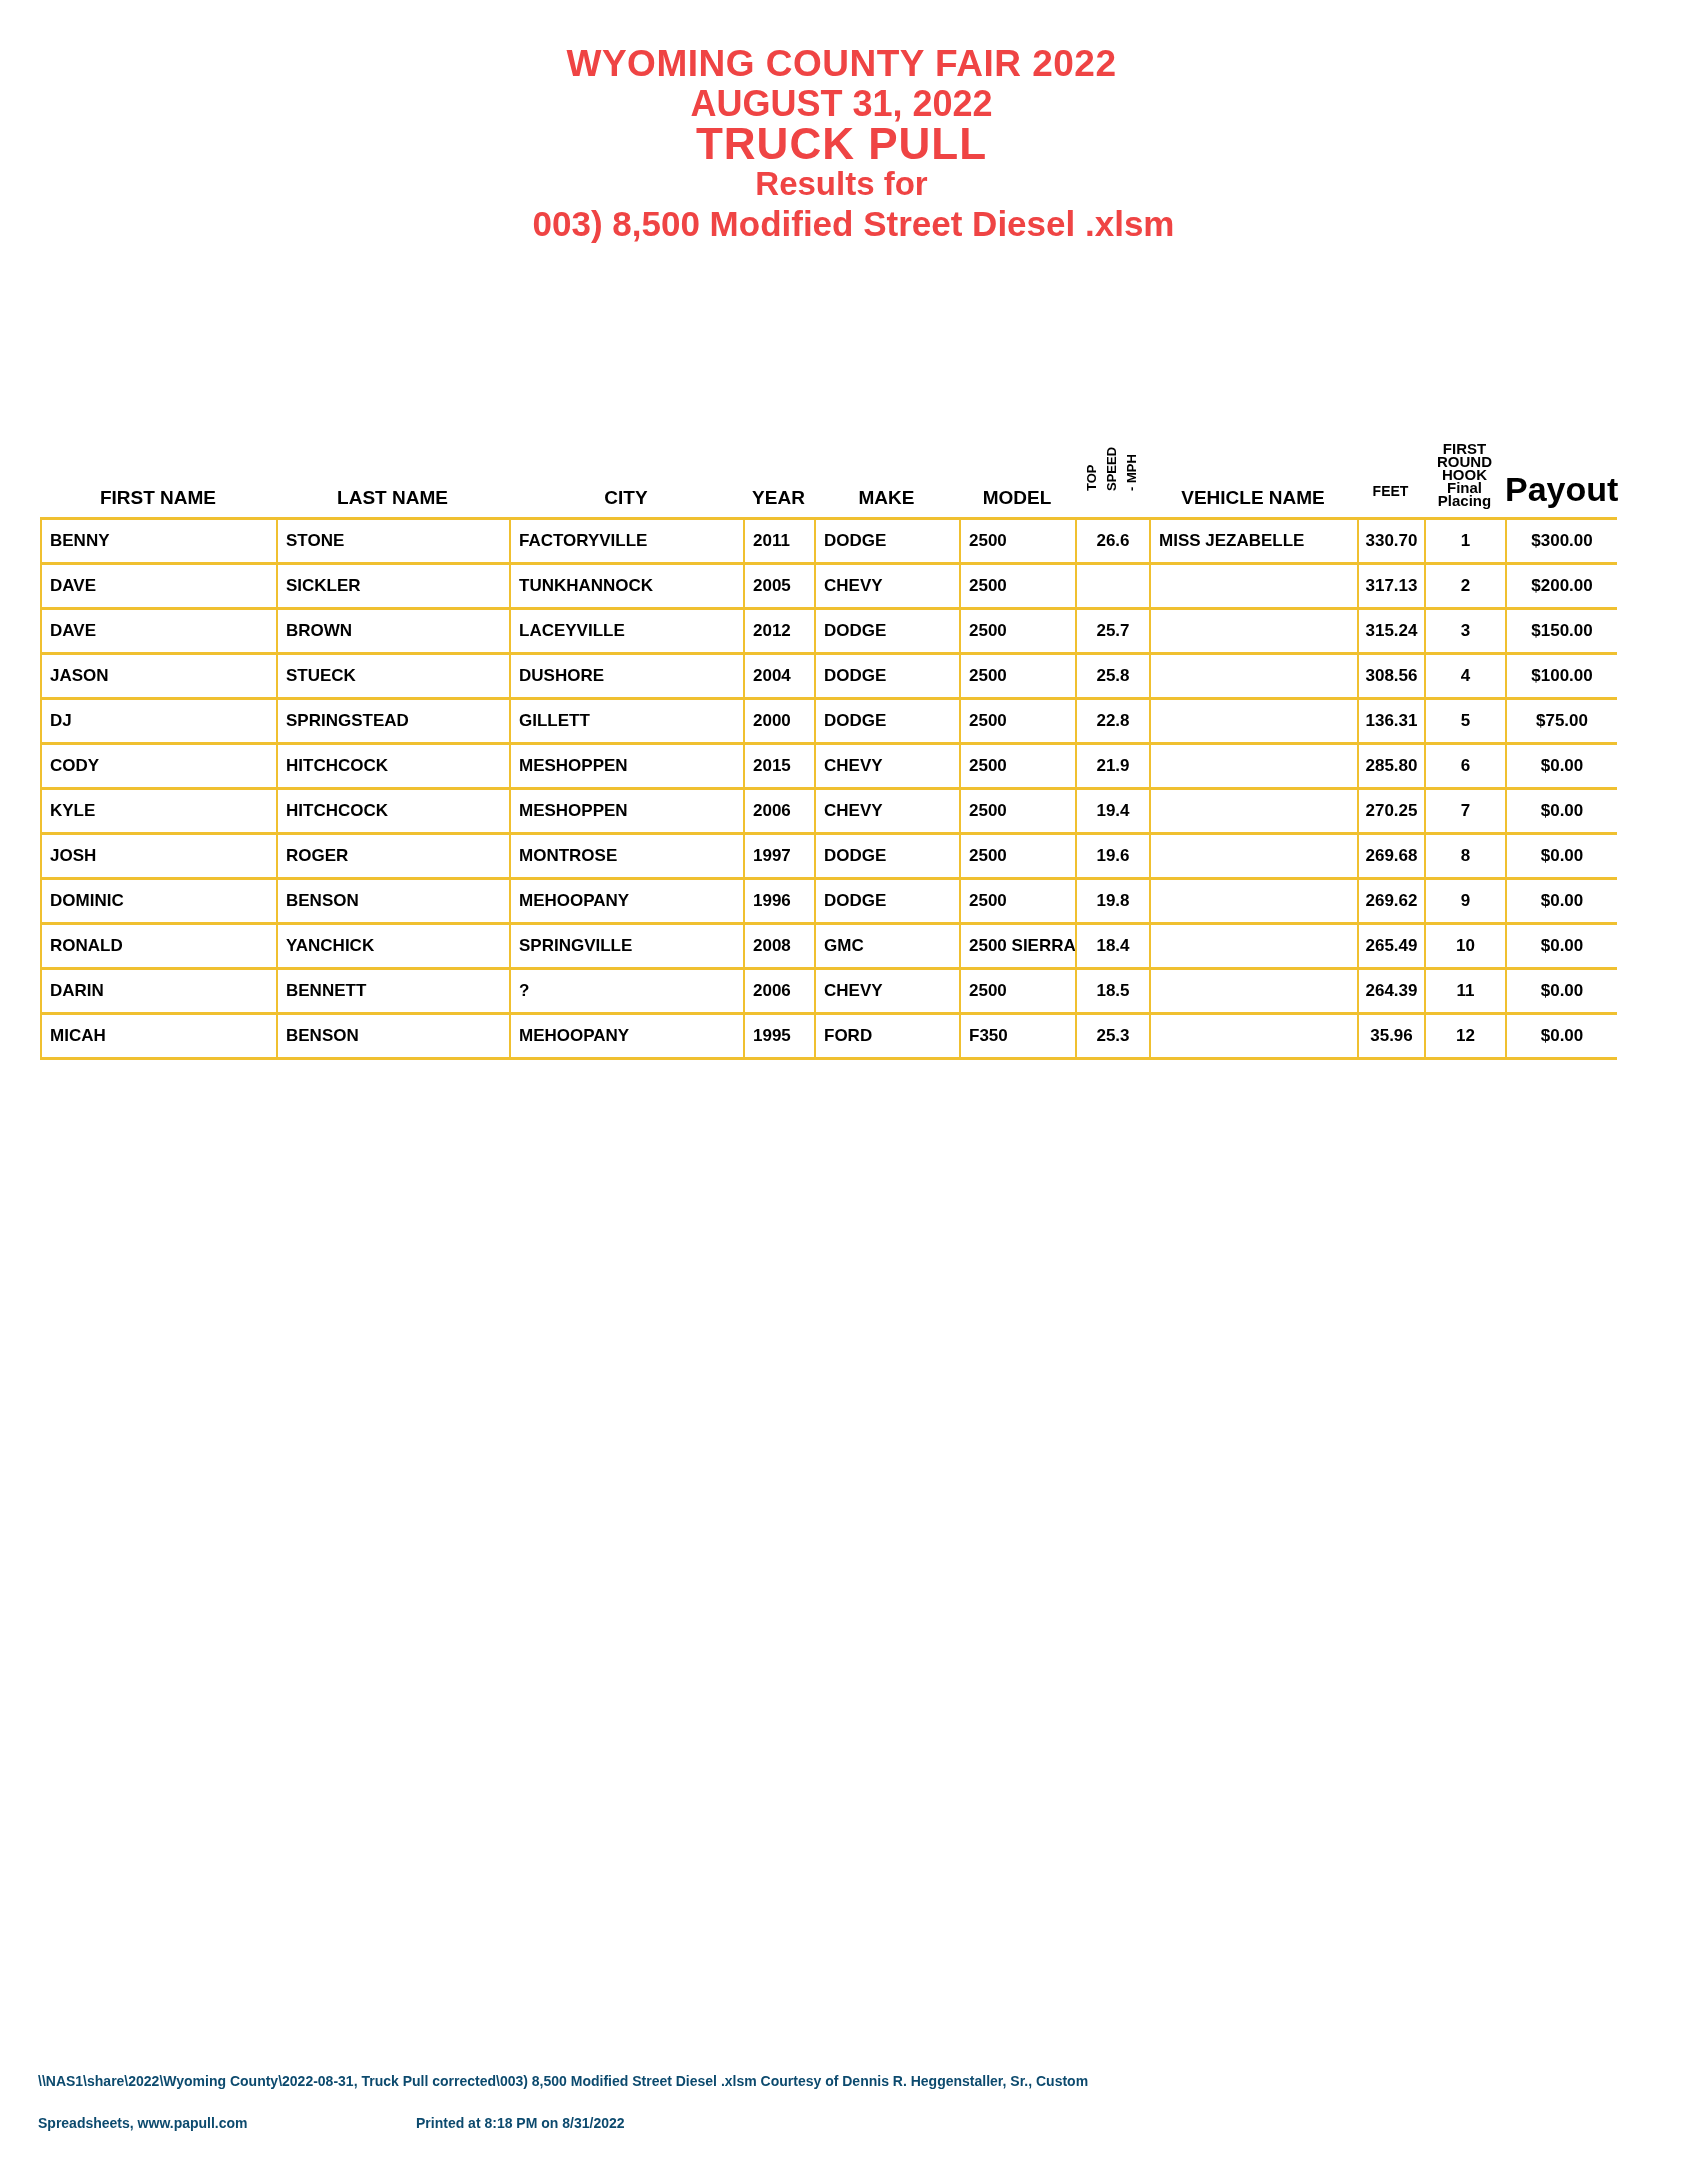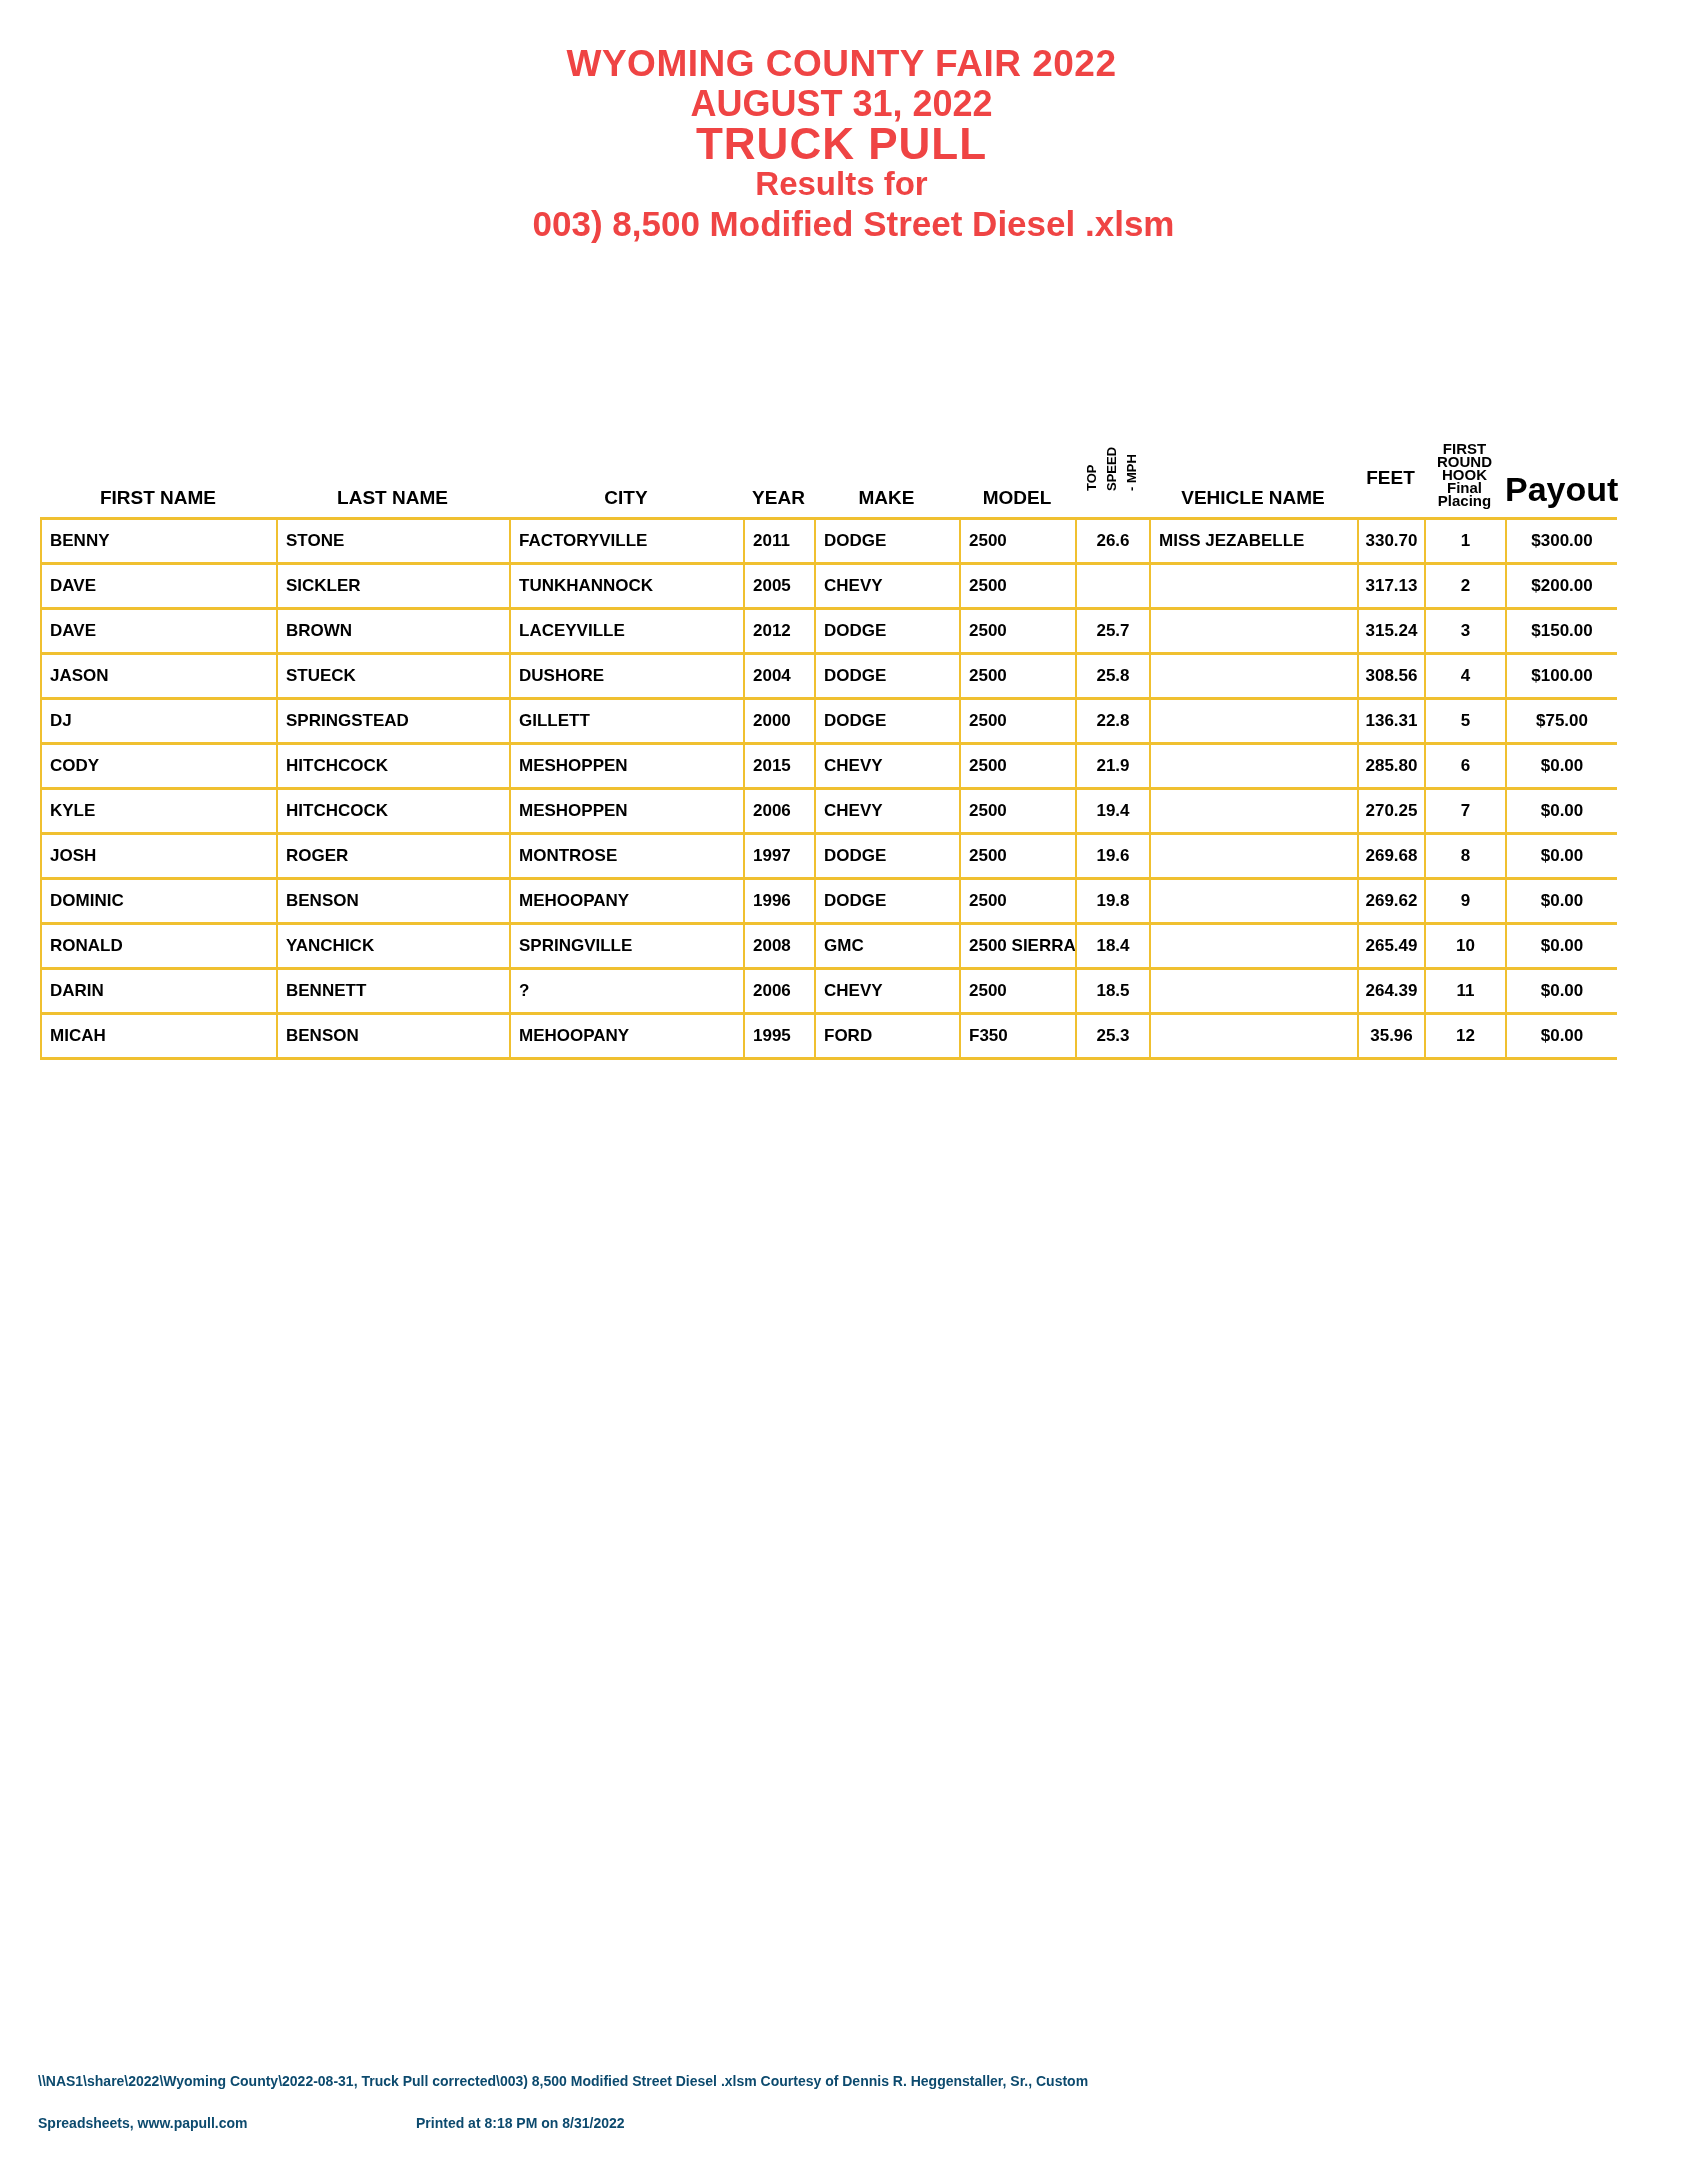--- a/index.html
+++ b/index.html
@@ -39,21 +39,21 @@
     display: grid;
     align-items: end;
   }
   .hcell {
     font-weight: bold;
     text-align: center;
     white-space: pre-line;
     overflow: visible;
   }
   .hdr-normal { font-size: 19px; padding-bottom: 8px; }
-  .hdr-small  { font-size: 19px; padding-bottom: 28px; }
+  .hdr-small  { font-size: 14px; padding-bottom: 18px; }
   .hdr-tiny   { font-size: 15px; line-height: 13px; padding-bottom: 10px; }
   .hdr-big    { font-size: 34px; padding-bottom: 8px; }
   .hdr-rot    { display: flex; justify-content: center; align-items: flex-end; height: 100%; }
   .hdr-rot .rot-inner {
     transform: rotate(-90deg);
     transform-origin: center;
     font-size: 13px;
     line-height: 20px;
     font-weight: bold;
     white-space: pre-line;

